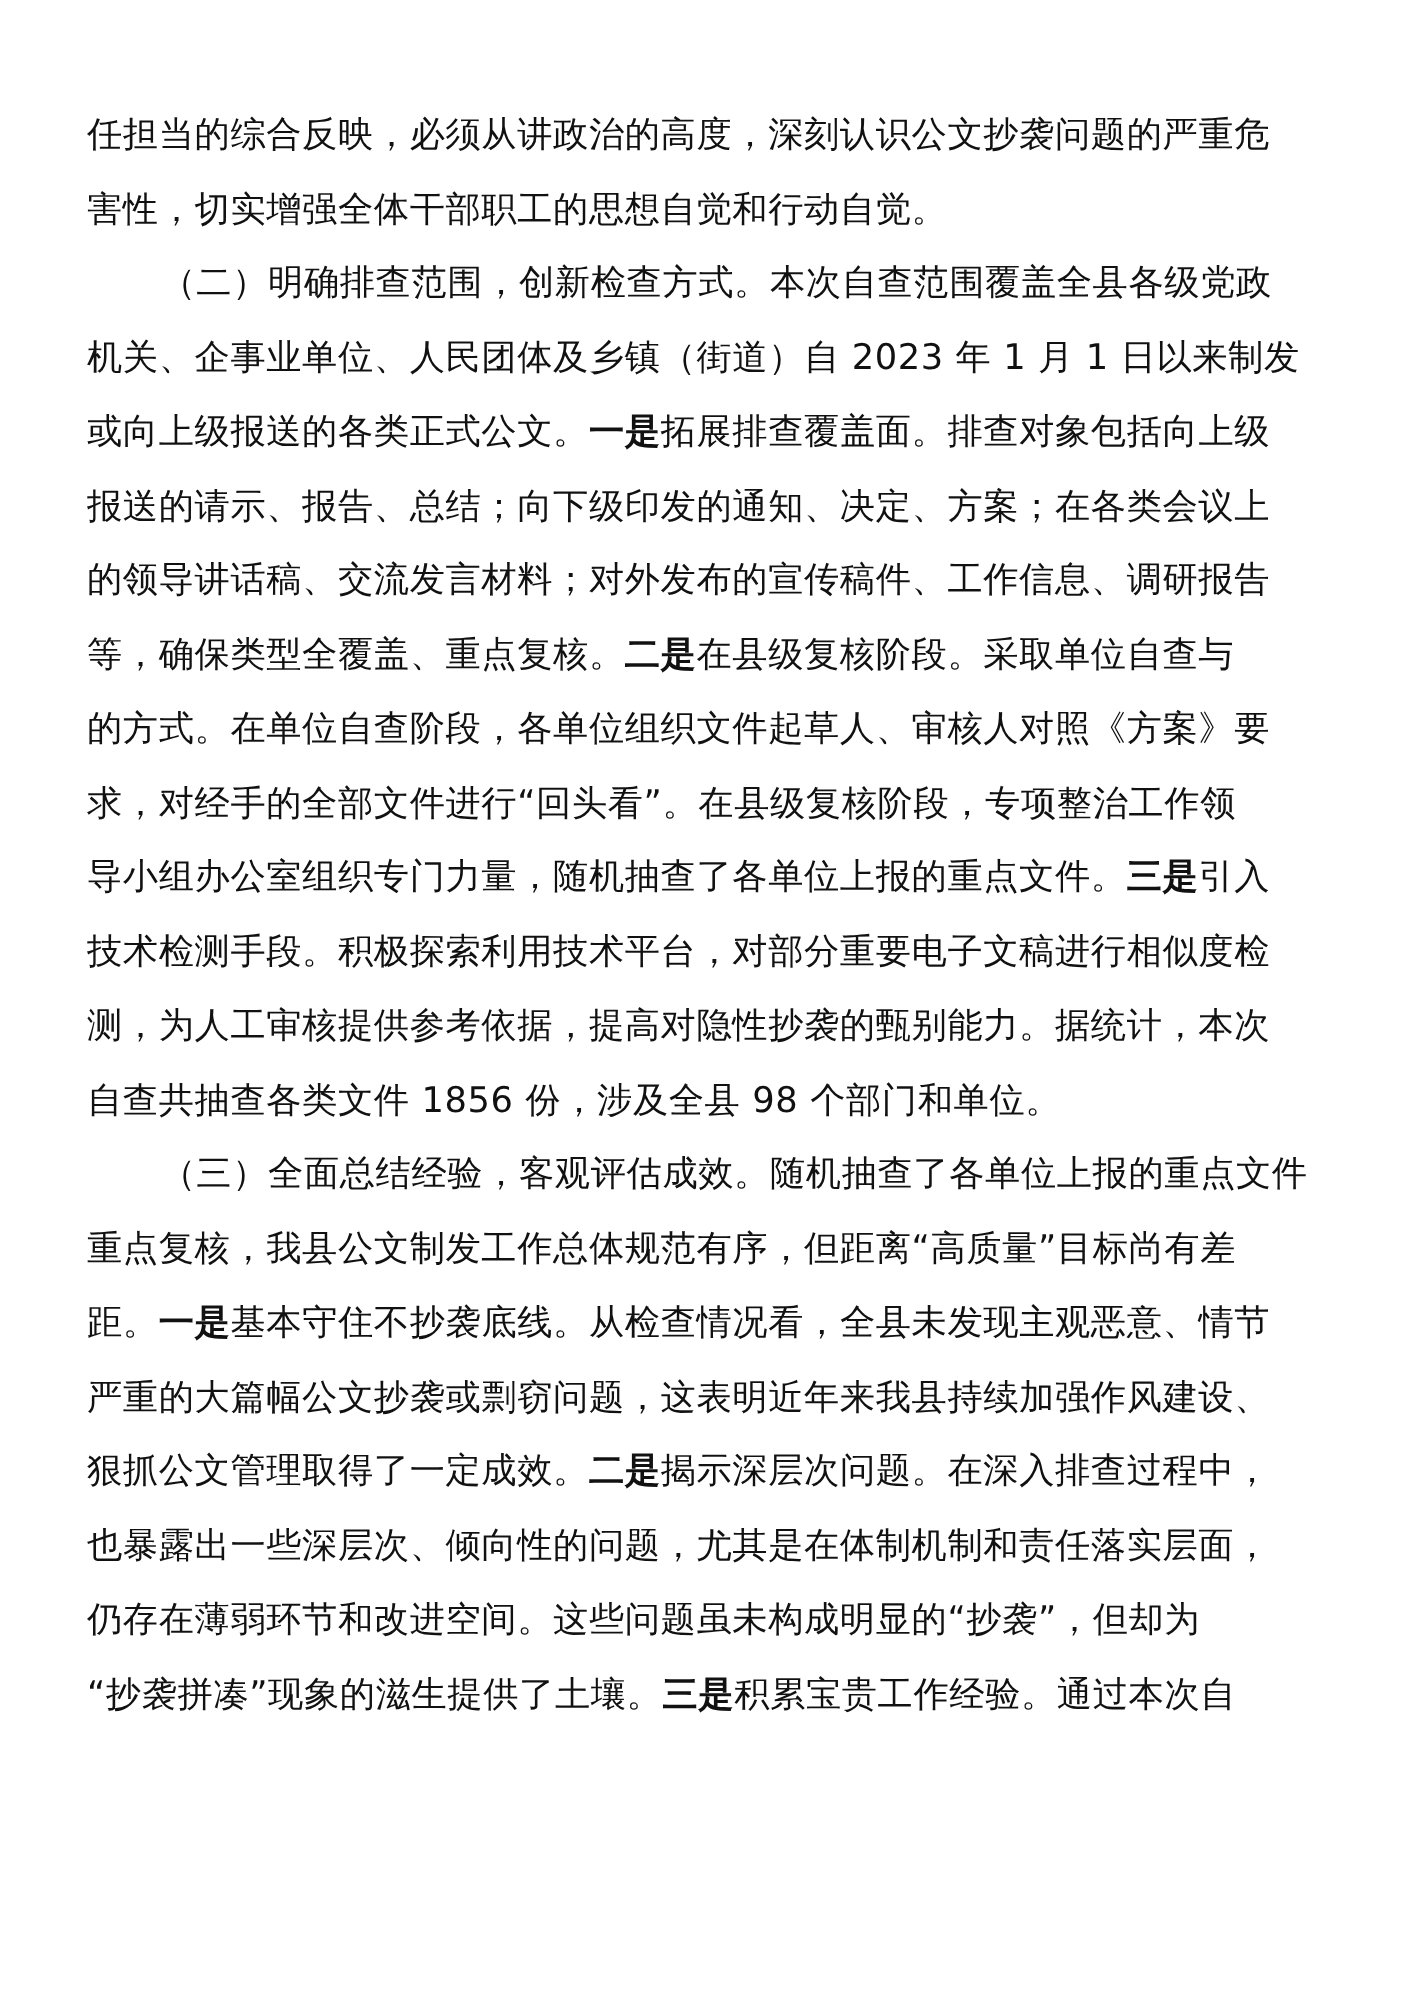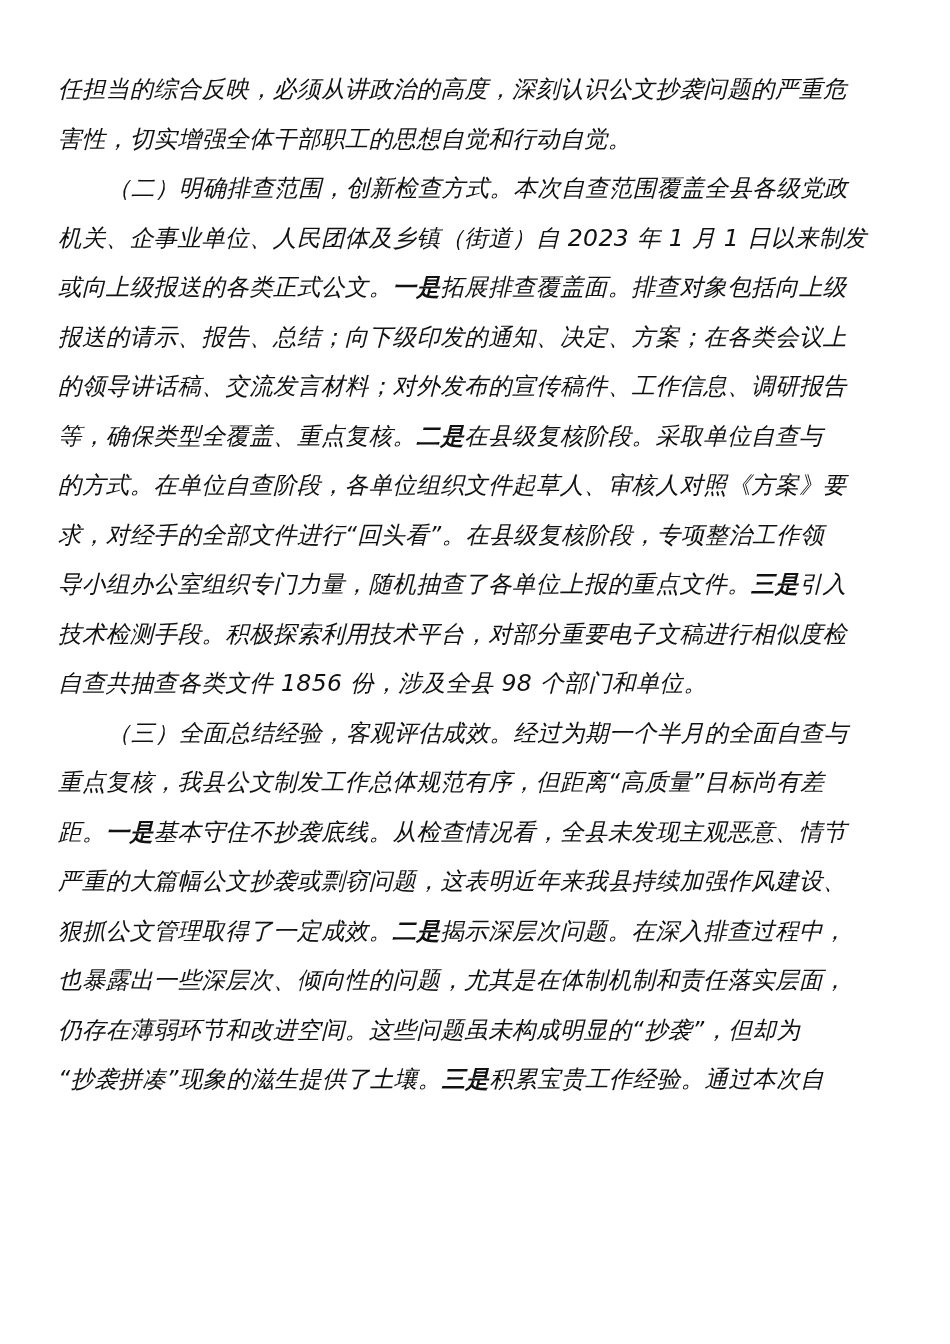--- a/index.html
+++ b/index.html
@@ -20,21 +20,20 @@
       left: 58px;
       top: 65px;
       width: 840px;
     }
     .line {
       height: 49.5px;
       line-height: 49.5px;
       font-size: 23.5px;
       white-space: nowrap;
       letter-spacing: 0.4px;
-      font-style: italic;
     }
     .line.indent {
       padding-left: 49px;
     }
     .seg-bold {
       font-weight: bold;
       margin-top: 44px;
     }
   </style>
 </head>
@@ -46,22 +45,23 @@
   <div class="line indent"><span class="seg">（二）明确排查范围，创新检查方式。本次自查范围覆盖全县各级党政</span></div>
   <div class="line"><span class="seg">机关、企事业单位、人民团体及乡镇（街道）自 2023 年 1 月 1 日以来制发</span></div>
   <div class="line"><span class="seg">或向上级报送的各类正式公文。</span><span class="seg-bold">一是</span><span class="seg">拓展排查覆盖面。排查对象包括向上级</span></div>
   <div class="line"><span class="seg">报送的请示、报告、总结；向下级印发的通知、决定、方案；在各类会议上</span></div>
   <div class="line"><span class="seg">的领导讲话稿、交流发言材料；对外发布的宣传稿件、工作信息、调研报告</span></div>
   <div class="line"><span class="seg">等，确保类型全覆盖、重点复核。</span><span class="seg-bold">二是</span><span class="seg">在县级复核阶段。采取单位自查与</span></div>
   <div class="line"><span class="seg">的方式。在单位自查阶段，各单位组织文件起草人、审核人对照《方案》要</span></div>
   <div class="line"><span class="seg">求，对经手的全部文件进行“回头看”。在县级复核阶段，专项整治工作领</span></div>
   <div class="line"><span class="seg">导小组办公室组织专门力量，随机抽查了各单位上报的重点文件。</span><span class="seg-bold">三是</span><span class="seg">引入</span></div>
   <div class="line"><span class="seg">技术检测手段。积极探索利用技术平台，对部分重要电子文稿进行相似度检</span></div>
+  <div class="line"><span class="seg">测，为人工审核提供参考依据，提高对隐性抄袭的甄别能力。据统计，本次</span></div>
   <div class="line"><span class="seg">自查共抽查各类文件 1856 份，涉及全县 98 个部门和单位。</span></div>
-  <div class="line indent"><span class="seg">（三）全面总结经验，客观评估成效。经过为期一个半月的全面自查与</span></div>
+  <div class="line indent"><span class="seg">（三）全面总结经验，客观评估成效。随机抽查了各单位上报的重点文件</span></div>
   <div class="line"><span class="seg">重点复核，我县公文制发工作总体规范有序，但距离“高质量”目标尚有差</span></div>
   <div class="line"><span class="seg">距。</span><span class="seg-bold">一是</span><span class="seg">基本守住不抄袭底线。从检查情况看，全县未发现主观恶意、情节</span></div>
   <div class="line"><span class="seg">严重的大篇幅公文抄袭或剽窃问题，这表明近年来我县持续加强作风建设、</span></div>
   <div class="line"><span class="seg">狠抓公文管理取得了一定成效。</span><span class="seg-bold">二是</span><span class="seg">揭示深层次问题。在深入排查过程中，</span></div>
   <div class="line"><span class="seg">也暴露出一些深层次、倾向性的问题，尤其是在体制机制和责任落实层面，</span></div>
   <div class="line"><span class="seg">仍存在薄弱环节和改进空间。这些问题虽未构成明显的“抄袭”，但却为</span></div>
   <div class="line"><span class="seg">“抄袭拼凑”现象的滋生提供了土壤。</span><span class="seg-bold">三是</span><span class="seg">积累宝贵工作经验。通过本次自</span></div>
 </div>
 
 </body></html>

